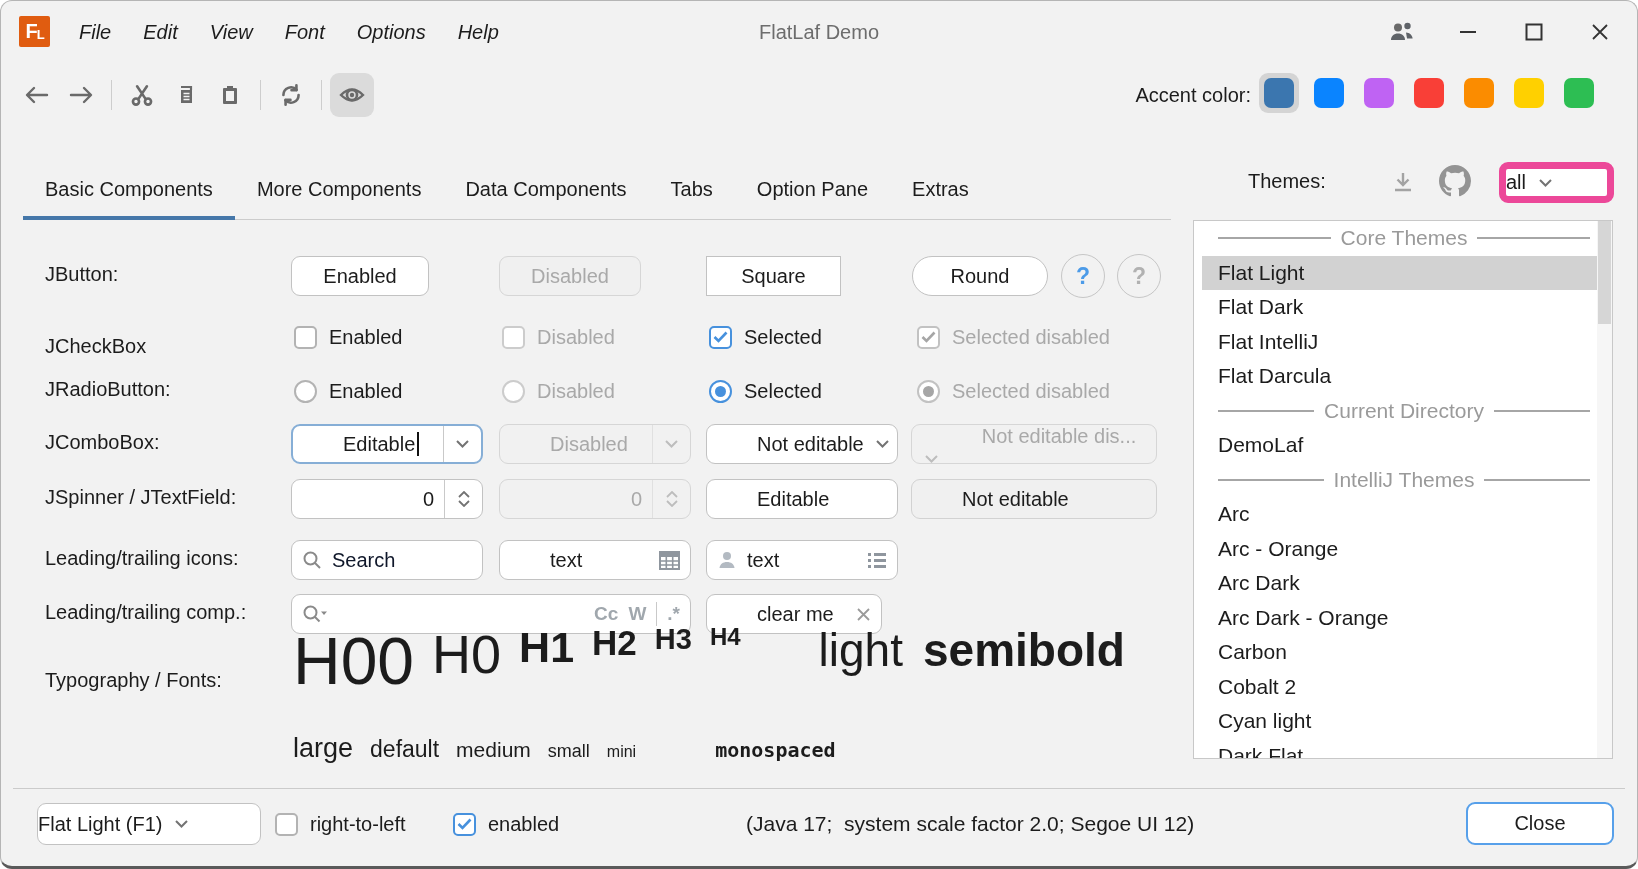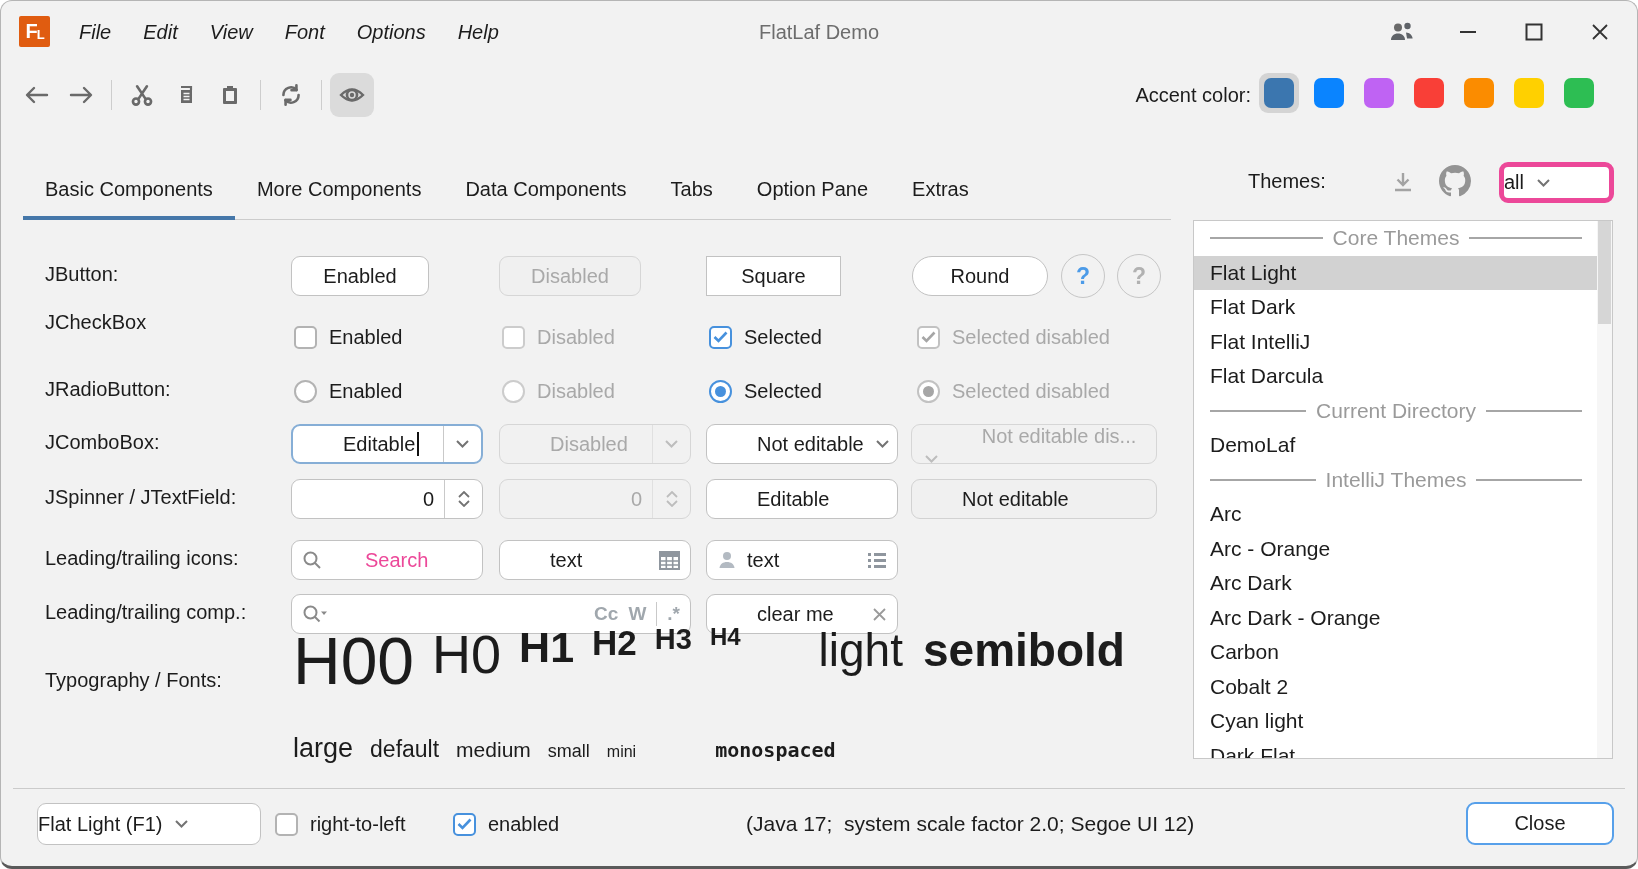--- a/index.html
+++ b/index.html
@@ -70,21 +70,21 @@
   .field.readonly{background:#f0f0f0;border-color:#d2d2d2;}
   .field .text{padding-left:12px;white-space:nowrap;margin-left:38px;}
   .field .spacer{flex:1;}
   .arrowzone{width:38px;align-self:stretch;display:flex;align-items:center;justify-content:center;flex:none;}
   .arrowzone.sep{border-left:1px solid #c9c9c9;}
   .field.disabled .arrowzone.sep{border-left-color:#e0e0e0;}
   .spinzone{width:38px;align-self:stretch;display:flex;flex-direction:column;align-items:center;
             justify-content:center;border-left:1px solid #c9c9c9;flex:none;gap:2px;}
   .field.disabled .spinzone{border-left-color:#e0e0e0;}
   .caret{display:inline-block;width:2px;height:24px;background:#111;margin-left:2px;vertical-align:middle;}
-  .ph{color:#ec4899;margin-left:33px;}
+  .ph{color:#0f172a;}
   .numval{flex:1;text-align:right;padding-right:10px;}
   .ficon{margin:0 10px;display:flex;flex:none;}
   .opt{color:#a0a7ad;font-weight:bold;font-size:19px;margin-right:10px;}
   .optsep{width:1px;height:24px;background:#c9c9c9;margin-right:10px;}
   
   .type-line{position:absolute;left:292px;top:622px;display:flex;align-items:flex-start;white-space:nowrap;}
   .hd{margin-right:18px;}
   .hd0{font-size:66px;font-weight:500;}
   .hd1{font-size:54px;font-weight:500;}
   .hd2{font-size:43px;font-weight:600;}
@@ -94,23 +94,23 @@
   .w-light{font-size:46px;font-weight:200;margin-left:60px;}
   .w-semibold{font-size:46px;font-weight:700;margin-left:20px;}
   .size-line{position:absolute;left:292px;top:732px;display:flex;align-items:baseline;white-space:nowrap;}
   .sz{margin-right:17px;}
   .sz0{font-size:27px;}.sz1{font-size:23px;}.sz2{font-size:21px;}.sz3{font-size:18px;}.sz4{font-size:16px;}
   .mono{font-family:"DejaVu Sans Mono",monospace;font-size:20px;font-weight:600;margin-left:62px;}
   
   .themes-label{position:absolute;left:1247px;top:169px;font-size:20px;}
   .ticon{position:absolute;display:flex;align-items:center;justify-content:center;}
   .all-combo{position:absolute;left:1498px;top:161px;width:115px;height:41px;background:#fff;
-             border:5px solid #ec4899;border-radius:9px;display:flex;align-items:center;font-size:20px;}
+             border:7px solid #ec4899;border-radius:9px;display:flex;align-items:center;font-size:20px;}
   .themes-list{position:absolute;left:1192px;top:219px;width:420px;height:539px;background:#fff;
-               border:1px solid #c8c8c8;overflow:hidden;}
+               border:1px solid #c8c8c8;overflow:hidden;padding-left:8px;}
   .trow{height:34.5px;display:flex;align-items:center;padding:0 16px;font-size:21px;width:404px;}
   .trow.selected{background:#d2d2d2;}
   .tsepr{color:#9a9a9a;gap:10px;}
   .tsepr::before,.tsepr::after{content:"";flex:1;height:2px;background:#a6a6a6;}
   .scrolltrack{position:absolute;right:1px;top:1px;width:15px;height:537px;background:#f6f6f6;}
   .scrollthumb{position:absolute;left:1px;top:0;width:13px;height:103px;background:#d6d6d6;}
   
   .bottom-sep{position:absolute;left:12px;right:12px;top:787px;height:1px;background:#cbcbcb;}
   .laf-combo{position:absolute;left:36px;top:802px;width:224px;height:42px;background:#fff;
              border:1px solid #c2c2c2;border-radius:9px;display:flex;align-items:center;font-size:20px;}
@@ -249,21 +249,21 @@
     </div>
 
   <div class="row-label" style="top:262px;">JButton:</div>
   <div class="btn" style="left:290px;top:255px;width:138px;">Enabled</div>
   <div class="btn disabled" style="left:498px;top:255px;width:142px;">Disabled</div>
   <div class="btn square" style="left:705px;top:255px;width:135px;">Square</div>
   <div class="btn round" style="left:911px;top:255px;width:136px;">Round</div>
   <div class="helpbtn" style="left:1060px;top:253px;">?</div>
   <div class="helpbtn disabled" style="left:1116px;top:253px;">?</div>
 
-  <div class="row-label" style="top:310px;">JCheckBox</div>
+  <div class="row-label" style="top:334px;">JCheckBox</div>
   <div class="check" style="left:293px;top:323px;">
     <span class="box"></span>
       <span>Enabled</span>
   </div>
   <div class="check dis" style="left:501px;top:323px;">
     <span class="box"></span>
       <span>Disabled</span>
   </div>
   <div class="check checked" style="left:708px;top:323px;">
     <span class="box">
@@ -423,21 +423,21 @@
           <path d="M13 13l4.5 4.5" stroke="#8a8a8a" stroke-width="2"></path>
           <path d="M19 7.5l3 3.5 3-3.5z" fill="#8a8a8a"></path>
         </svg>
       </span>
     <span class="spacer"></span>
     <span class="opt">Cc</span>
     <span class="opt">W</span>
     <span class="optsep"></span>
     <span class="opt">.*</span>
   </div>
-  <div class="field" style="left:705px;top:593px;width:192px;">
+  <div class="field" style="left:705px;top:593px;width:176px;">
     <span class="text">clear me</span>
     <span class="spacer"></span>
     <span class="ficon">
         <svg width="15" height="15" viewBox="0 0 15 15">
           <path d="M2 2l11 11M13 2L2 13" stroke="#9a9a9a" stroke-width="1.8"></path>
         </svg>
       </span>
   </div>
 
   <div class="row-label" style="top:668px;">Typography / Fonts:</div>

